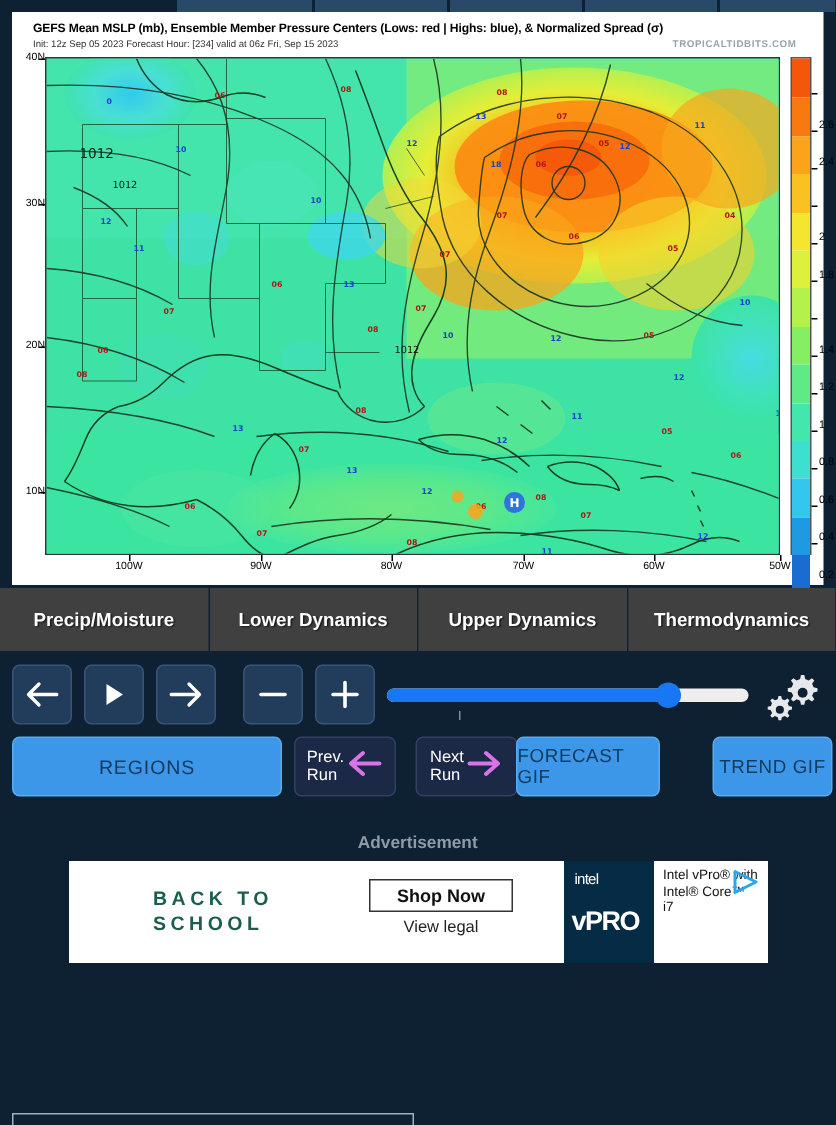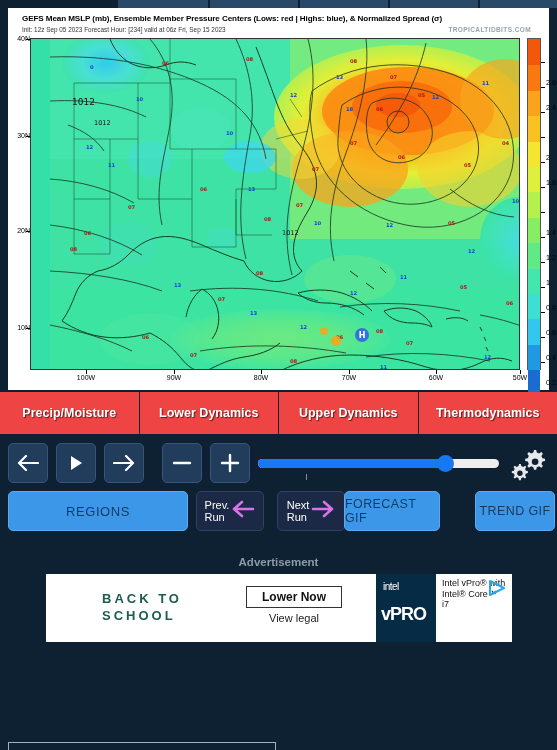--- a/index.html
+++ b/index.html
@@ -35,21 +35,20 @@
     font-size: 6.5px; color:#9aa3ab; letter-spacing:0.4px; font-weight:bold;
   }
 
   
   .plot {
     position:absolute; left:22px; top:30px;
     width:490px; height:332px;
     border:1px solid #333;
     overflow:hidden;
     background:#35e0a8;
-    padding-left:19px;
   }
   .plot svg { display:block; }
 
   
   .ylab { position:absolute; font-size:7px; color:#000; text-align:right; width:22px; }
   .xlab { position:absolute; font-size:7px; color:#000; text-align:center; width:40px; top:366px; }
   .tickx { position:absolute; width:1px; height:4px; background:#000; top:362px; }
   .ticky { position:absolute; height:1px; width:4px; background:#000; left:18px; }
 
   
@@ -57,21 +56,21 @@
   .cbar .cell { width:100%; }
   .cbar-labels { position:absolute; left:536px; top:24px; width:22px; height:345px; }
   .cbar-labels span { position:absolute; font-size:7.2px; color:#000; left:2px; }
   .cbar-ticks { position:absolute; left:533px; top:30px; }
   .cbar-ticks i { position:absolute; width:4px; height:1px; background:#000; }
 
   
   .tabbar { position:absolute; top:392px; left:0; width:557px; height:42px; display:flex; background:#0e2133; }
   .tab {
     flex:1; display:flex; align-items:center; justify-content:center;
-    background:#ef4444; color:#ffffff;
+    background:#404040; color:#ffffff;
     font-size:12.5px; font-weight:bold;
     border-right:1px solid #0e2133;
     text-shadow: 1px 1px 1px rgba(0,0,0,0.6);
     cursor:pointer;
   }
   .tab:last-child { border-right:none; }
 
   
   .controls { position:absolute; top:440px; left:0; width:557px; height:46px; }
   .btn-sq {
@@ -544,21 +543,21 @@
 </div>
 
 <div class="ad-label">Advertisement</div>
 
 <div class="ad-box">
   <div class="ad-left">
     <div class="ad-b2s">
       <span>BACK TO</span><br>
       <span>SCHOOL</span>
     </div>
-    <div class="ad-shop">Lower Now</div>
+    <div class="ad-shop">Shop Now</div>
     <div class="ad-legal">View legal</div>
   </div>
 
   <div class="ad-intel">
     <div class="i1">intel</div>
     <div class="i2">vPRO</div>
   </div>
 
   <div class="ad-right">
     <div class="txt">Intel vPro® with Intel® Core™ i7</div>

